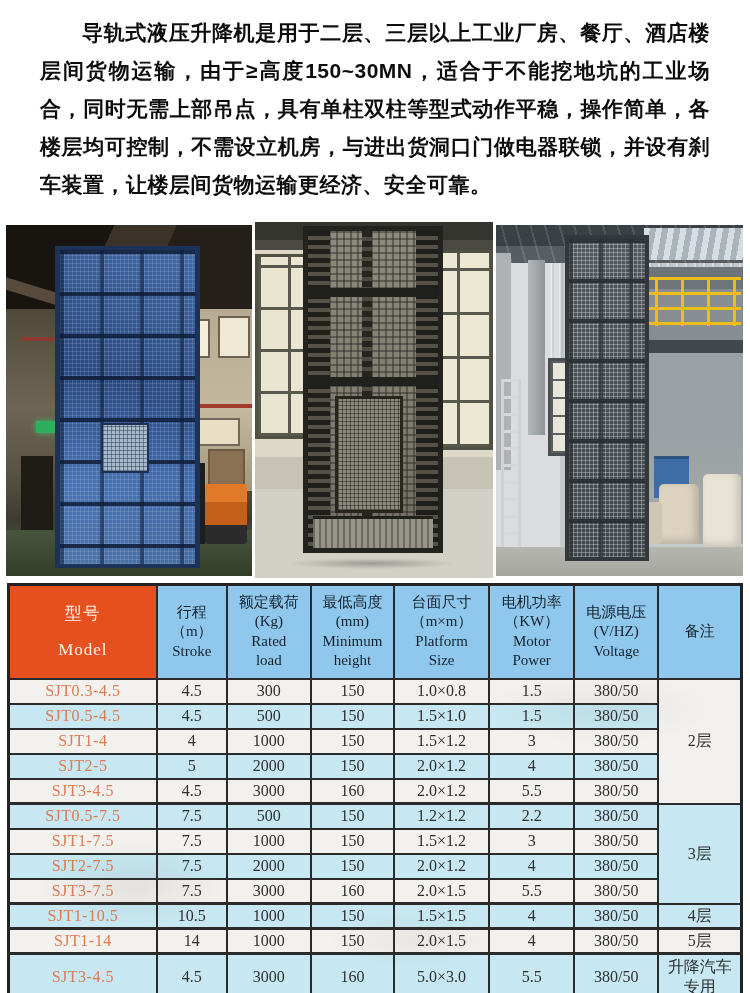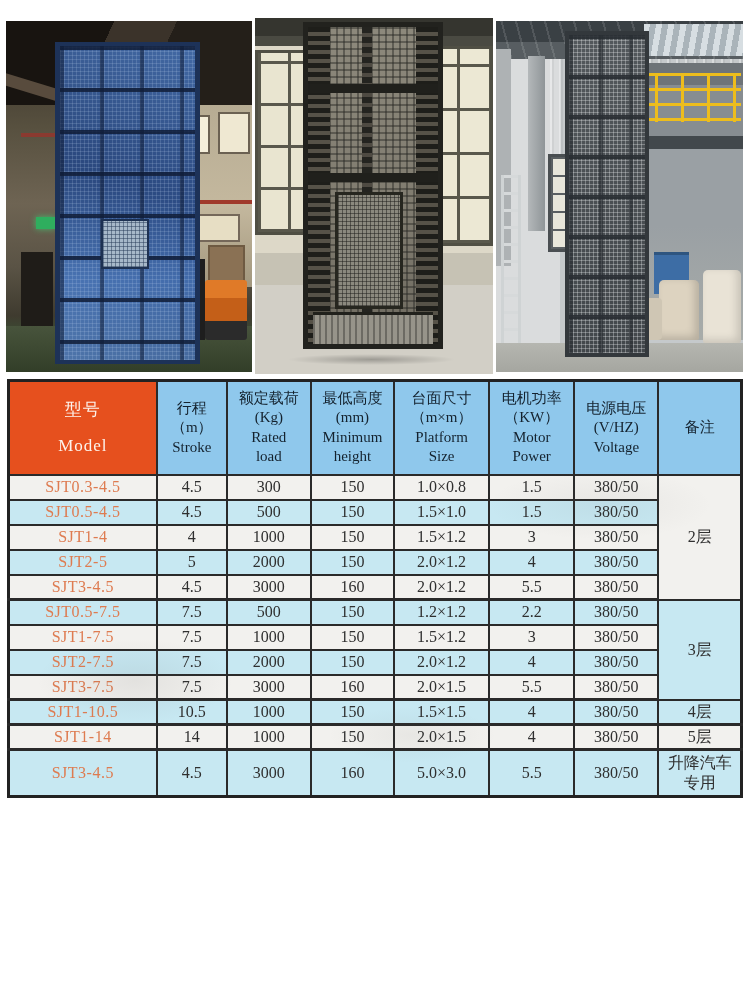--- a/index.html
+++ b/index.html
@@ -151,20 +151,21 @@
   .spec td.remark { background: #eae9e6; color: #303030; line-height: 1.25; }
   .spec tr.group-end td { border-bottom-width: 3px; }
   .spec tr.tall td { height: 47px; }
   .hline { display: block; }
 </style>
 </head>
 <body>
 
 <div class="page">
 
+  <p class="intro">导轨式液压升降机是用于二层、三层以上工业厂房、餐厅、酒店楼层间货物运输，由于≥高度150~30MN，适合于不能挖地坑的工业场合，同时无需上部吊点，具有单柱双柱等型式动作平稳，操作简单，各楼层均可控制，不需设立机房，与进出货洞口门做电器联锁，并设有刹车装置，让楼层间货物运输更经济、安全可靠。</p>
 
   <div class="photos">
 
     <div class="photo photo1">
       <div class="ly p1-ceiling"></div>
       <div class="ly p1-beam"></div>
       <div class="ly p1-wallR"></div>
       <div class="ly p1-win1"></div>
       <div class="ly p1-win2"></div>
       <div class="ly p1-win3"></div>

